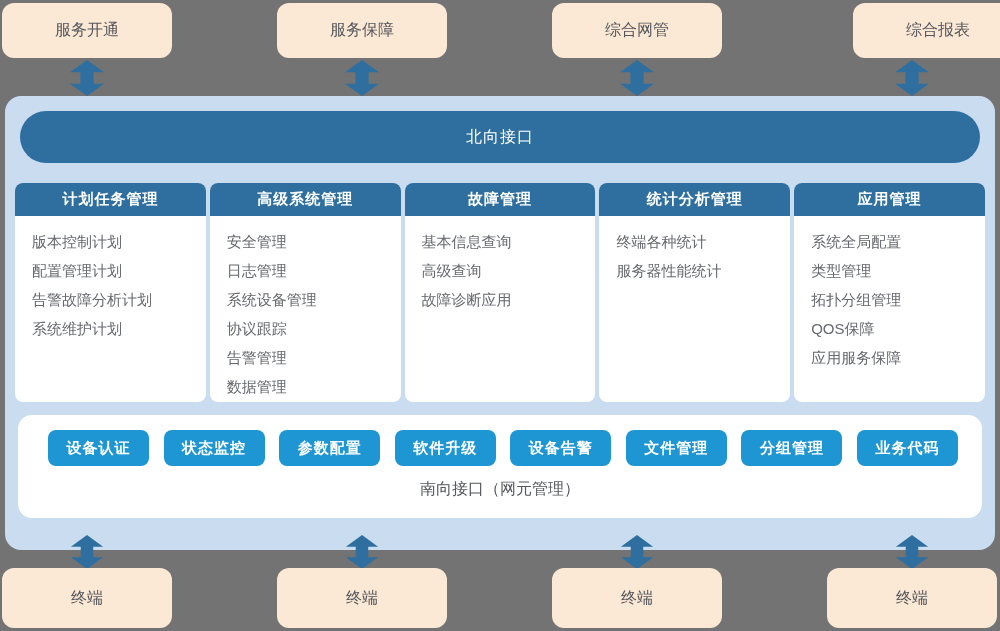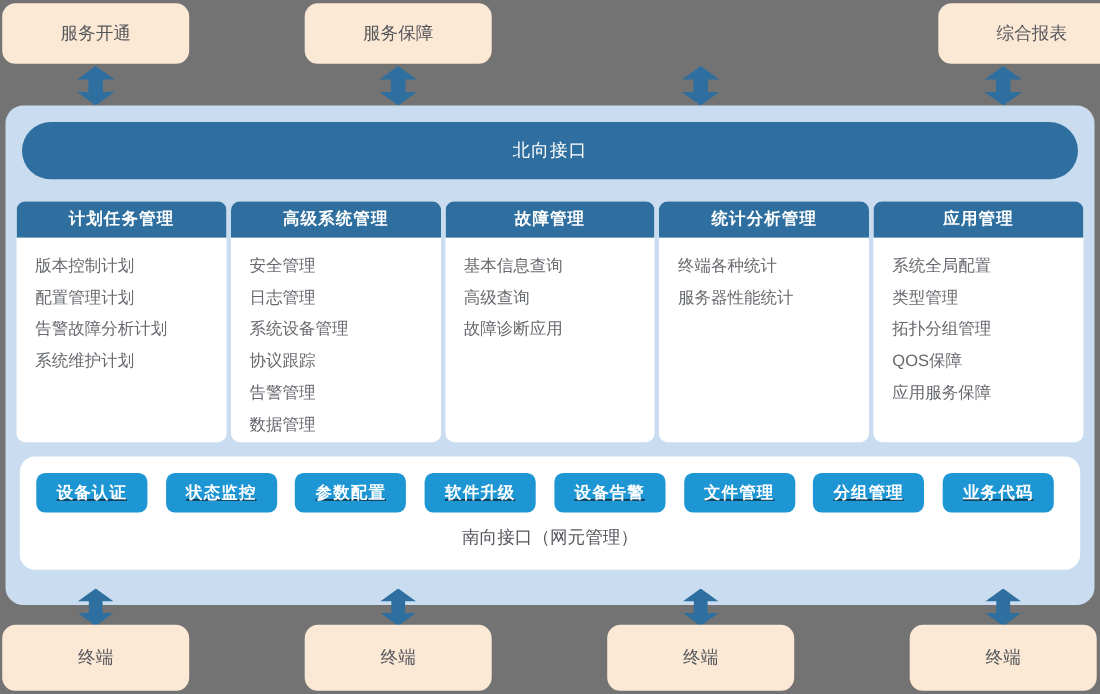--- a/index.html
+++ b/index.html
@@ -103,22 +103,21 @@
   .sb-panel{
     position:absolute;
     left:13px; top:319px;
     width:964px; height:103px;
     background:var(--white);
     border-radius:14px;
   }
   .sb-buttons{
     display:flex;
     justify-content:space-between;
-    margin:15px 24px 0 15px;
-    text-decoration:underline;
+    margin:15px 24px 0 30px;
   }
   .sb-button{
     width:101px;
     height:36px;
     background:var(--button-blue);
     border-radius:8px;
     color:var(--white);
     font-size:15px;
     font-weight:bold;
     display:flex;
@@ -136,20 +135,23 @@
 </head>
 <body>
 
 <div class="stage">
 
   <div class="endpoint" style="left:2px;top:3px;">
     <span>服务开通</span>
   </div>
   <div class="endpoint" style="left:277px;top:3px;">
     <span>服务保障</span>
+  </div>
+  <div class="endpoint" style="left:552px;top:3px;">
+    <span>综合网管</span>
   </div>
   <div class="endpoint" style="left:853px;top:3px;">
     <span>综合报表</span>
   </div>
 
   <div class="arrow" style="left:69px;top:60px;">
     <svg viewBox="0 0 36 38">
         <polygon fill="#2e6f9f" points="18,0 36,13 25,13 25,25 36,25 18,38 0,25 11,25 11,13 0,13"></polygon>
       </svg>
   </div>

